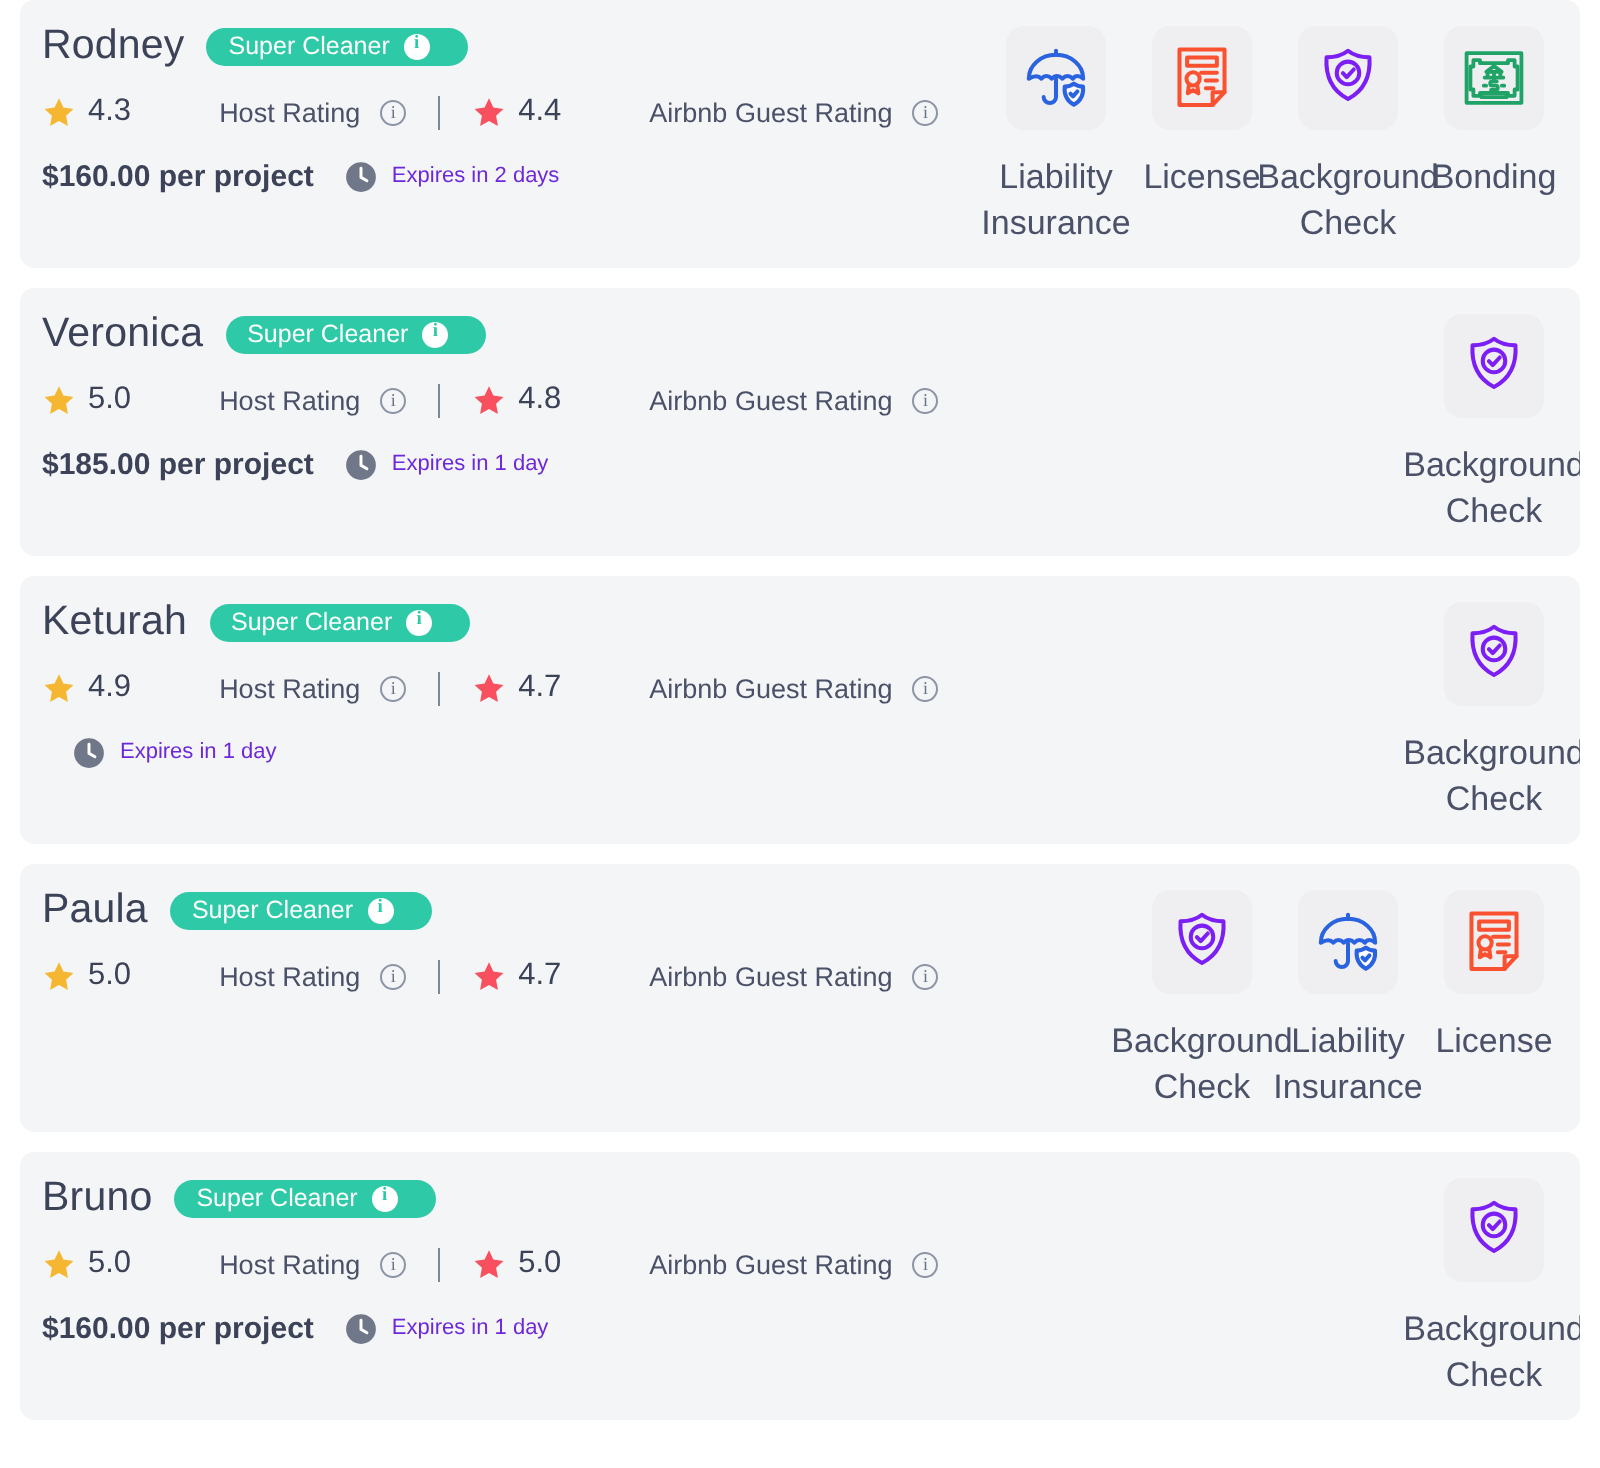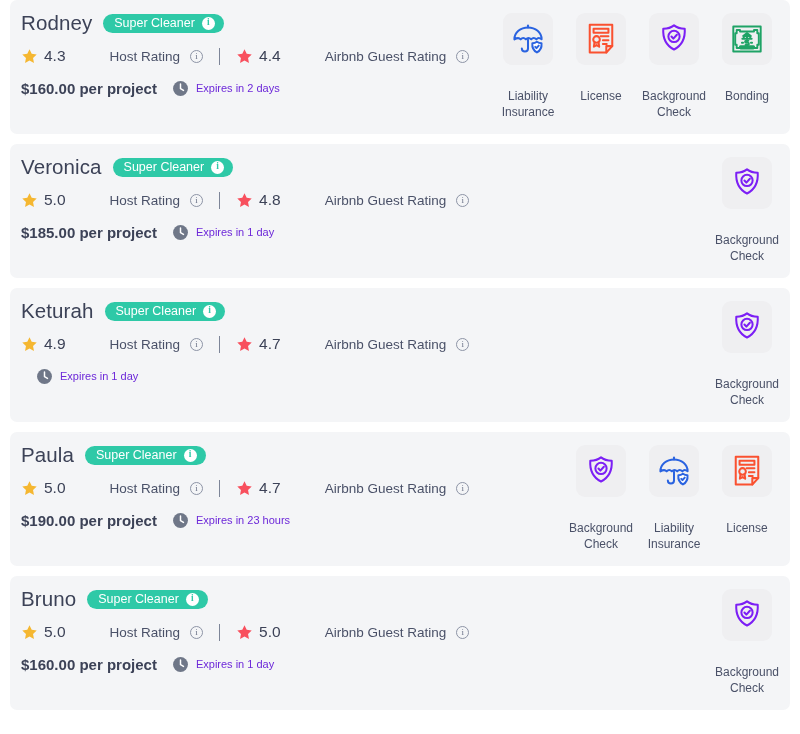--- a/index.html
+++ b/index.html
@@ -55,21 +55,21 @@
     letter-spacing: .1px;
     white-space: nowrap;
   }
   .badge {
     display: inline-flex;
     align-items: center;
     gap: 7px;
     background: #2ec9a7;
     color: #ffffff;
     border-radius: 11px;
-    padding: 3px 9px 3px 11px;
+    padding: 3px 19px 3px 11px;
     font-size: 12.5px;
     line-height: 1;
     white-space: nowrap;
   }
   .badge-info {
     width: 13px; height: 13px;
     border-radius: 50%;
     background: #ffffff;
     color: #2ec9a7;
     font-size: 9.5px;
@@ -160,22 +160,22 @@
   .cred-tile {
     width: 50px;
     height: 52px;
     border-radius: 9px;
     background: #efeff1;
     display: flex;
     align-items: center;
     justify-content: center;
   }
   .cred-label {
-    margin-top: 24px;
-    font-size: 12px;
+    margin-top: 13px;
+    font-size: 17px;
     line-height: 1.33;
     color: #4a5168;
     text-align: center;
   }
   svg { display: block; }
 </style>
 </head>
 <body>
 
 <div class="page">
@@ -426,30 +426,20 @@
             <span>
               <svg width="17" height="17" viewBox="0 0 24 24">
                 <path fill="#f8505e" d="M12 1.6l3.1 6.6 7.1.9-5.2 4.9 1.3 7.1L12 17.6l-6.3 3.5 1.3-7.1L1.8 9.1l7.1-.9z"></path>
               </svg>
             </span>
             <span class="rating-value">4.7</span>
             <span class="rating-label">Airbnb Guest Rating</span>
             <span class="info-circle">i</span>
           </span>
         </div>
-        <div class="price-row">
-          <span class="price">$190.00 per project</span>
-          <span class="clock-icon">
-            <svg width="17" height="17" viewBox="0 0 24 24">
-              <circle cx="12" cy="12" r="10.5" fill="#6f7788"></circle>
-              <path d="M12 5.8v6.4l4.2 2.5" stroke="#ffffff" stroke-width="2.1" stroke-linecap="round" fill="none"></path>
-            </svg>
-          </span>
-          <span class="expires">Expires in 23 hours</span>
-        </div>
       </div>
       <div class="card-right">
         <div class="cred">
           <div class="cred-tile">
             <svg width="34" height="34" viewBox="0 0 32 32" fill="none" stroke="#7c1ff5" stroke-width="1.9" stroke-linejoin="round" stroke-linecap="round">
               <path d="M16 3.2c2.6 2.1 6.4 3.1 10.1 3.1.3 4.6.2 14.2-10.1 19.6C5.7 20.5 5.6 10.9 5.9 6.3c3.7 0 7.5-1 10.1-3.1z"></path>
               <circle cx="16" cy="13.6" r="5.3"></circle>
               <path d="M13.6 13.7l1.8 1.9 3.3-3.6"></path>
             </svg>
           </div>

